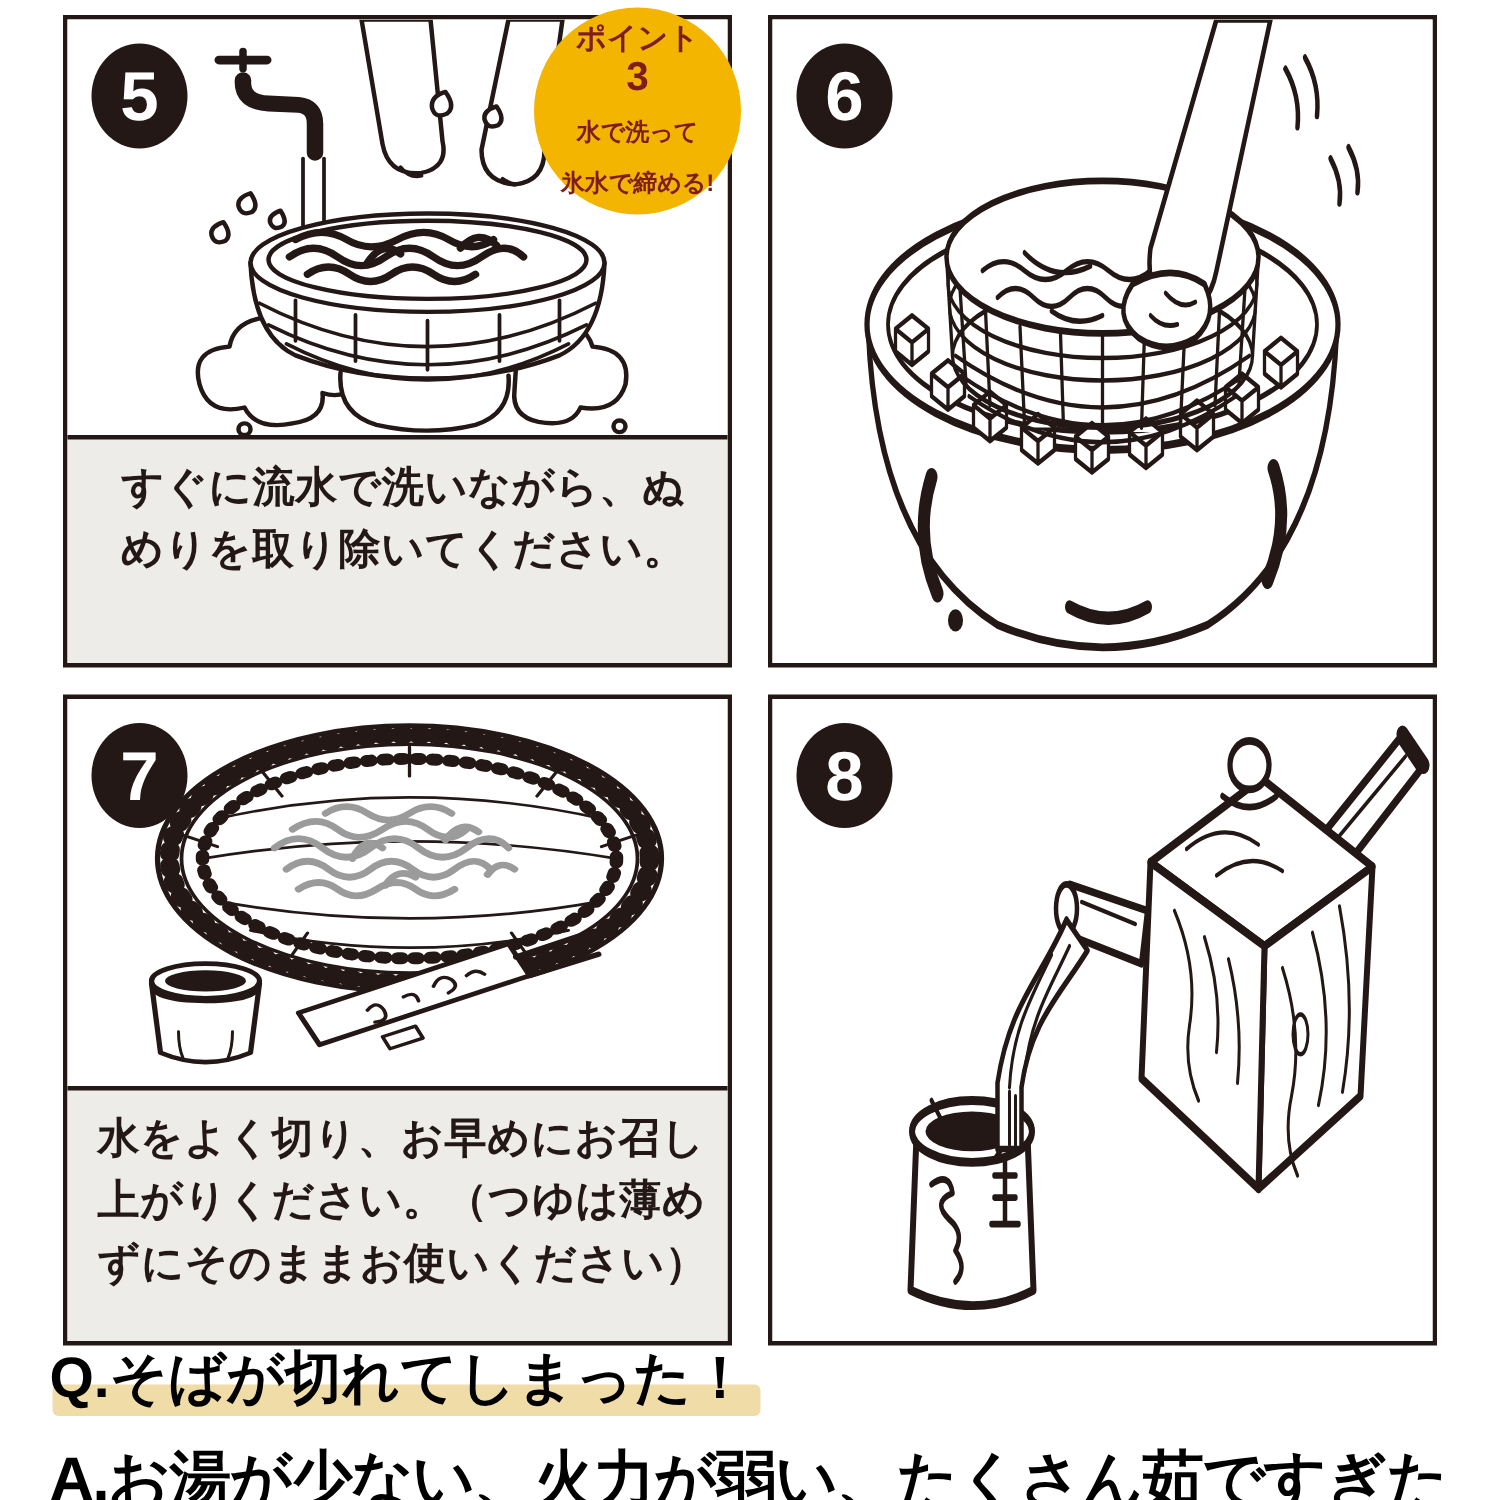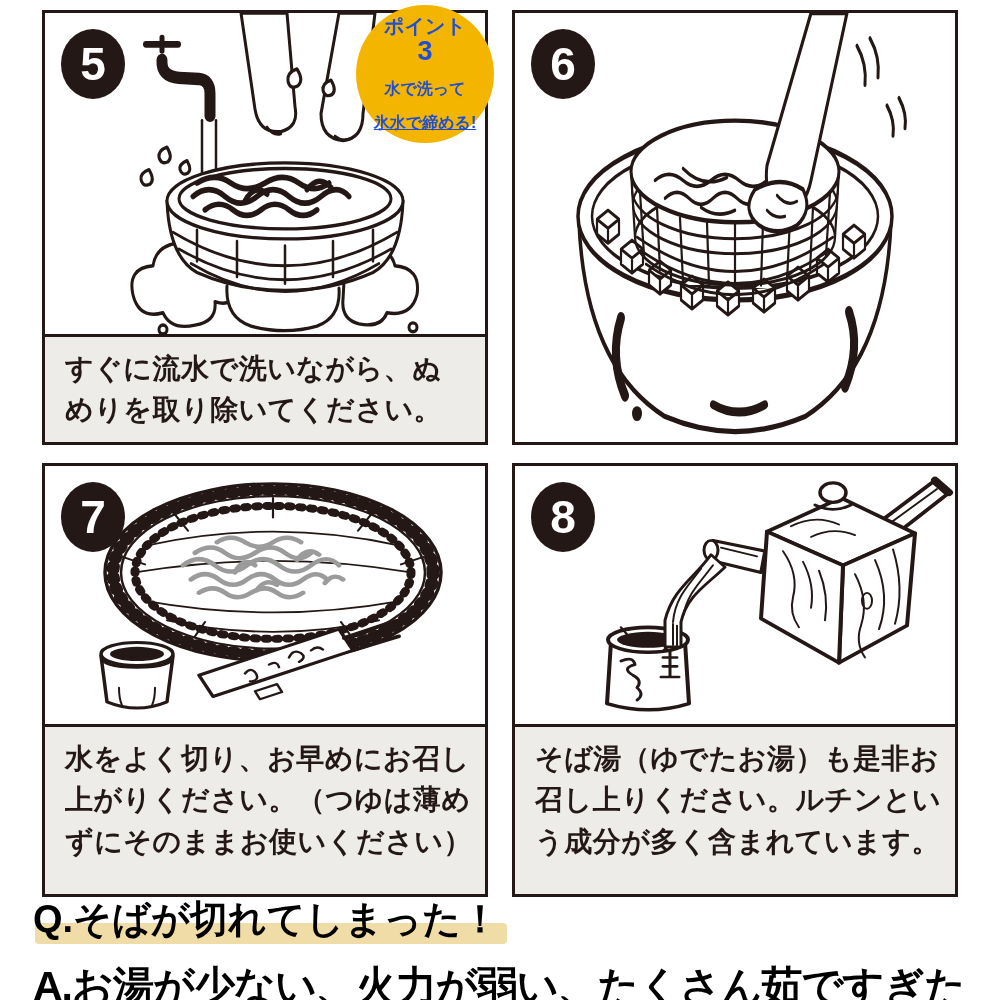--- a/index.html
+++ b/index.html
@@ -5,27 +5,27 @@
   html,body{margin:0;padding:0;background:#fff;}
   .page{position:relative;width:1000px;height:1000px;background:#fff;overflow:hidden;
         font-family:"Liberation Sans","DejaVu Sans",sans-serif;color:#231815;}
   .panel{position:absolute;width:446px;border:3px solid #231815;background:#fff;
          box-sizing:border-box;display:flex;flex-direction:column;}
   .illo{flex:1;position:relative;background:#fff;overflow:hidden;}
   .illo svg{position:absolute;left:0;top:0;width:100%;height:100%;}
   .cap{box-sizing:border-box;border-top:3px solid #231815;background:#edece9;
        padding:11px 12px 0 20px;font-size:28px;font-weight:bold;line-height:1.48;
        letter-spacing:.5px;white-space:pre-line;color:#231815;}
-  .cap.r1{height:108px;}
+  .cap.r1{height:152px;text-align:center;}
   .cap.r2{height:170px;}
   .num{position:absolute;left:16px;top:16px;width:64px;height:70px;border-radius:50%;
        background:#231815;color:#fff;font-weight:bold;font-size:46px;z-index:2;
        display:flex;align-items:center;justify-content:center;}
   .badge{position:absolute;left:356px;top:5px;width:138px;height:138px;border-radius:50%;
-         background:#f4b500;color:#1d4ed8;z-index:3;display:flex;flex-direction:column;
+         background:#f4b500;color:#7f1d1d;z-index:3;display:flex;flex-direction:column;
          align-items:center;justify-content:center;text-align:center;font-weight:bold;}
   .badge .t{font-size:20px;line-height:1.1;}
   .badge .n{font-size:27px;line-height:1.1;}
   .badge .s{font-size:16px;line-height:1.25;margin-top:12px;}
   .qa{position:absolute;left:33px;top:897px;width:960px;font-weight:bold;color:#000000;}
   .qline{position:relative;font-size:38px;line-height:1.2;display:inline-block;}
   .qhl{position:absolute;left:2px;top:26px;width:472px;height:21px;background:#f0dca6;
        border-radius:4px;z-index:0;}
   .qtxt{position:relative;z-index:1;}
   .aline{font-size:41px;line-height:1.15;margin-top:20px;letter-spacing:-1px;}
@@ -85,21 +85,21 @@
       </svg>
     </div>
     <div class="cap r1">すぐに流水で洗いながら、ぬ
 めりを取り除いてください。</div>
   </section>
 
   <div class="badge">
     <div class="t">ポイント</div>
     <div class="n">3</div>
     <div class="s">水で洗って</div>
-    <div class="s" style="margin-top:14px;text-decoration:underline;">氷水で締める!</div>
+    <div class="s" style="margin-top:14px;">氷水で締める!</div>
   </div>
 
   <section class="panel" style="left:512px;top:10px;height:435px;">
     <div class="num">6</div>
     <div class="illo">
       <svg viewBox="0 0 440 287" preserveAspectRatio="none">
         <g stroke="#231815" stroke-width="3" fill="none" stroke-linecap="round" stroke-linejoin="round">
           <g>
             <path d="M64,140 Q70,236 150,270 Q220,290 290,270 Q370,236 376,140" fill="#fff" stroke-width="3.5"></path>
             <ellipse cx="220" cy="136" rx="157" ry="56" fill="#fff" stroke-width="3.5"></ellipse>
@@ -230,23 +230,20 @@
             <path d="M106,220 q12,-6 14,4 q-14,4 -2,12 q10,6 4,14 M122,250 q8,8 0,14"></path>
           </g>
           <g>
             <path d="M196,100 C178,128 158,138 150,174 L150,204 L166,204 L166,176 C172,146 192,134 210,114 Z" fill="#fff" stroke-width="3"></path>
             <path d="M186,116 C172,136 160,150 158,176 M198,112 C186,130 172,144 168,170" stroke-width="2"></path>
             <path d="M158,178 v24 M162,180 v24" stroke-width="2"></path>
           </g>
         </g>
       </svg>
     </div>
-    <div class="cap r2">そば湯（ゆでたお湯）も是非お
-召し上りください。ルチンとい
-う成分が多く含まれています。</div>
   </section>
 
   <div class="qa">
     <div class="qline">
       <div class="qhl"></div>
       <span class="qtxt">Q.そばが切れてしまった！</span>
     </div>
     <div class="aline">A.お湯が少ない、火力が弱い、たくさん茹ですぎた</div>
   </div>
 

